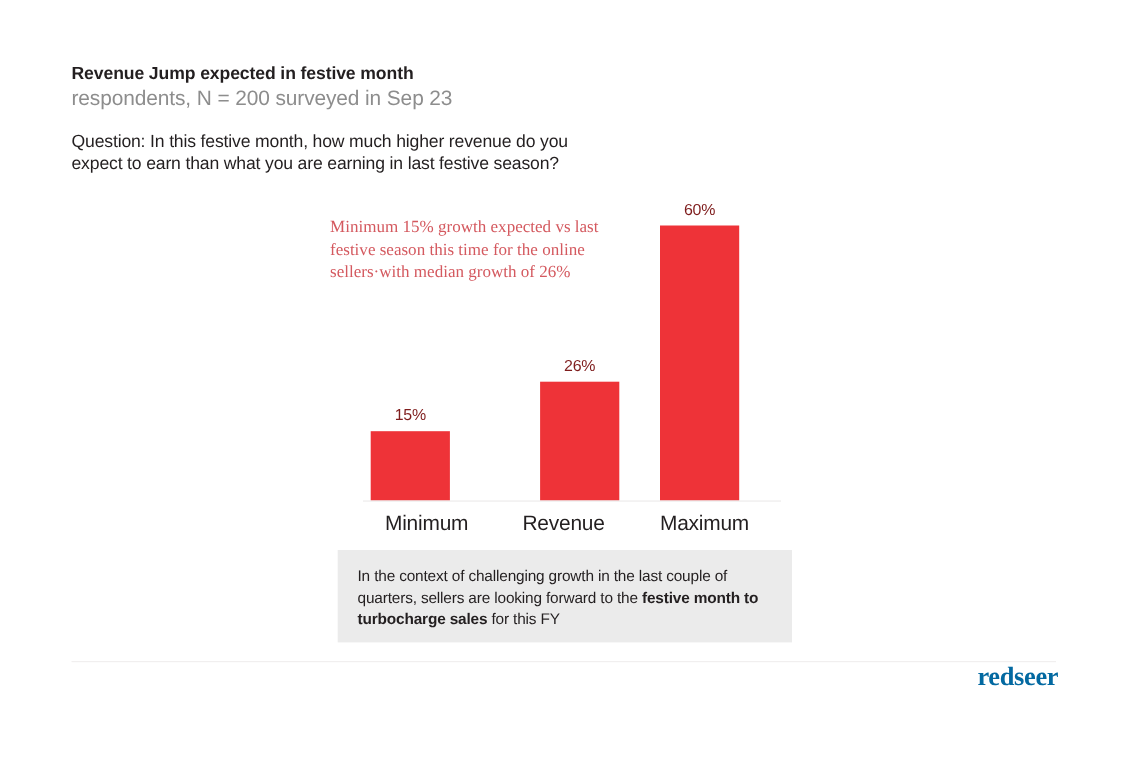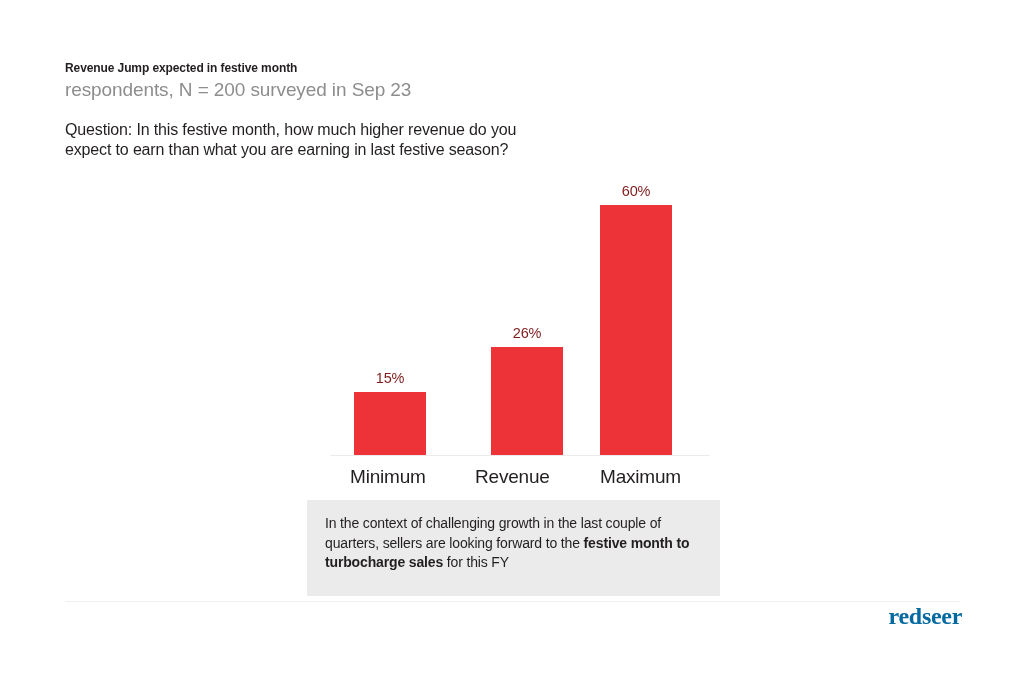--- a/index.html
+++ b/index.html
@@ -22,21 +22,21 @@
   }
 
   
   .header {
     position: absolute;
     left: 65px;
     top: 58px;
     width: 640px;
   }
   .title {
-    font-size: 12px;
+    font-size: 16px;
     font-weight: 600;
     color: #231f20;
     letter-spacing: -0.1px;
     line-height: 20px;
     margin: 0;
   }
   .subtitle {
     font-size: 19px;
     font-weight: 400;
     color: #8d8d8d;
@@ -96,21 +96,21 @@
     top: 275px;
     width: 380px;
     height: 1px;
     background: #eceaea;
   }
   .bar-group {
     position: absolute;
     bottom: 0;
     width: 72px;
   }
-  .bar-group.g0 { left: 24px; }
+  .bar-group.g0 { left: 7px; }
   .bar-group.g1 { left: 145px; margin-left: 16px; }
   .bar-group.g2 { left: 270px; }
 
   .bar {
     width: 72px;
     background: #ee3338;
   }
   .bar-value {
     position: absolute;
     left: 0;
@@ -134,21 +134,21 @@
   .cat-label.c0 { left: 20px; }
   .cat-label.c1 { left: 145px; }
   .cat-label.c2 { left: 270px; }
 
   
   .callout {
     position: absolute;
     left: 307px;
     top: 500px;
     width: 413px;
-    height: 96px;
+    height: 84px;
     background: #ebebeb;
     box-sizing: border-box;
     padding: 14px 18px 0 18px;
   }
   .callout-text {
     font-size: 14px;
     font-weight: 400;
     color: #231f20;
     line-height: 19.5px;
     letter-spacing: -0.15px;
@@ -185,20 +185,25 @@
   <div class="header">
     <div class="title">Revenue Jump expected in festive month</div>
     <div class="subtitle">respondents, N = 200 surveyed in Sep 23</div>
   </div>
 
   <div class="question">
     <span class="q-line">Question: In this festive month, how much higher revenue do you</span>
     <span class="q-line">expect to earn than what you are earning in last festive season?</span>
   </div>
 
+  <div class="annotation">
+    <span class="a-line">Minimum 15% growth expected vs last</span>
+    <span class="a-line">festive season this time for the online</span>
+    <span class="a-line">sellers·with median growth of 26%</span>
+  </div>
 
   <div class="chart">
     <div class="plot">
 
       <div class="bar-group g0">
         <div class="bar-value" style="bottom: 69px;">15%</div>
         <div class="bar" style="height: 63px; background: rgb(238, 51, 56);"></div>
       </div>
 
       <div class="bar-group g1">

